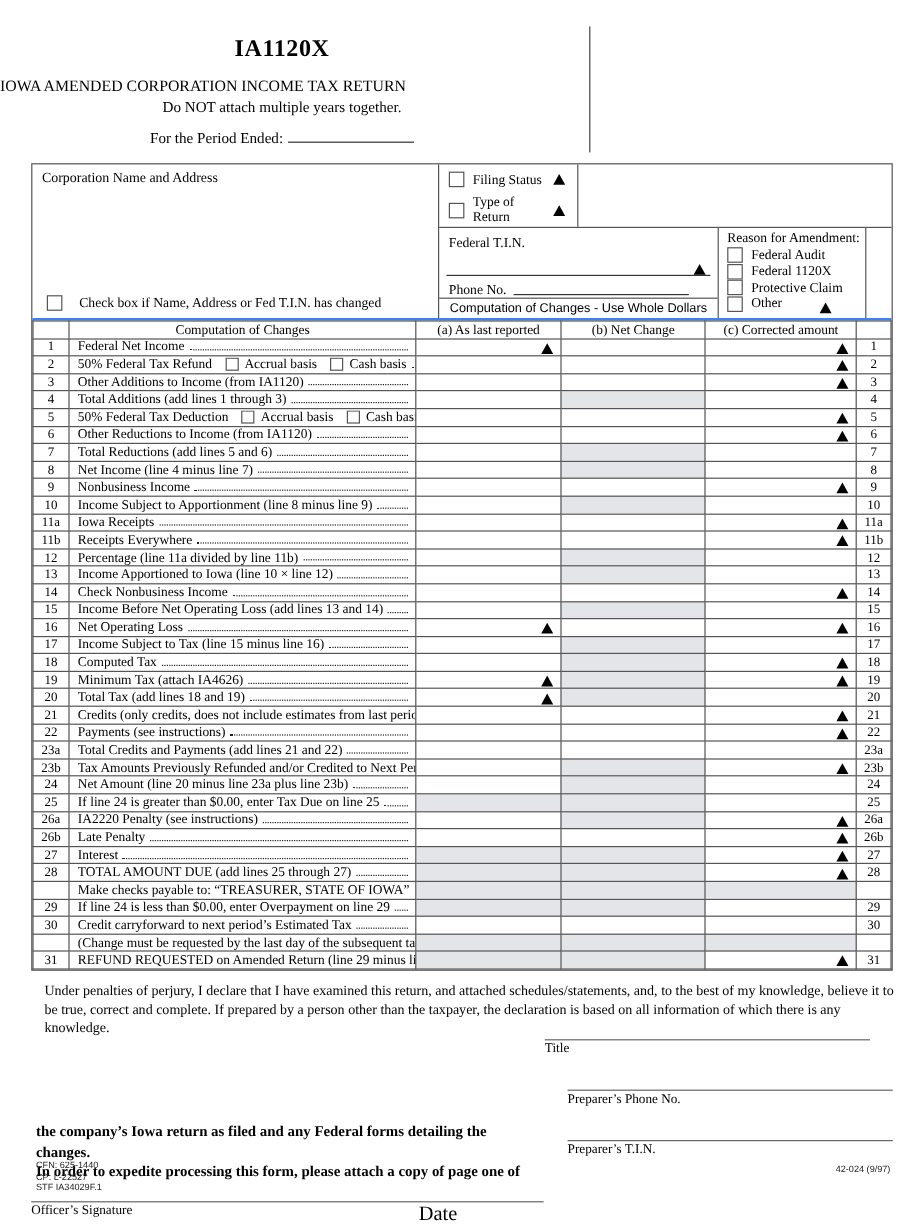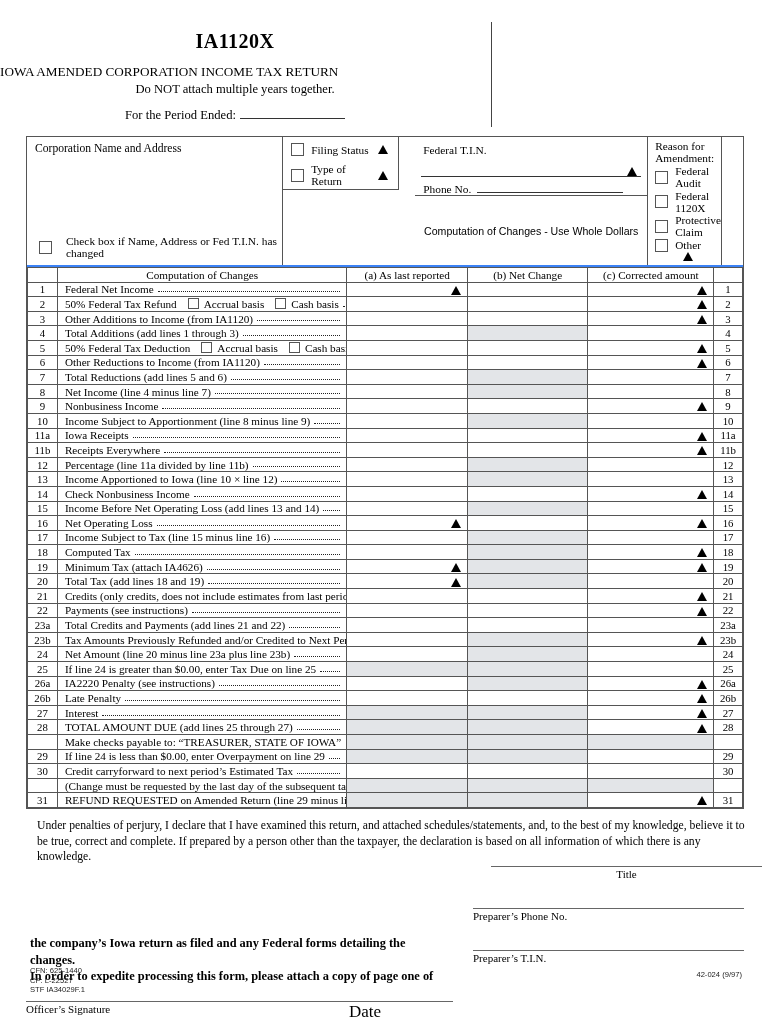--- a/index.html
+++ b/index.html
@@ -54,36 +54,36 @@
   .id-left .chkrow {
     position:absolute; left:12px; bottom:6px; display:flex; align-items:center;
   }
   .id-left .chkrow .txt { font-size:11.4px; margin-left:14px; }
 
   .cbox {
     width:13px; height:13px; border:1.2px solid #555; background:#fff;
     display:inline-block; flex:none;
   }
 
-  .id-right { flex:1; display:flex; flex-direction:row; }
+  .id-right { flex:1; display:flex; flex-direction:column; }
   .status-band { display:flex; border-bottom:1px solid #555; height:53px; }
   .status-left { width:116px; border-right:1px solid #555; padding:6px 0 0 8px; }
   .status-row { display:flex; align-items:center; margin-bottom:7px; }
   .status-row .txt { font-size:11.3px; margin-left:7px; }
   .status-right { flex:1; }
 
   .tri {
     width:0;height:0;border-left:5.5px solid transparent;
     border-right:5.5px solid transparent;border-bottom:9px solid #000;
     display:inline-block;
   }
   .status-row .tri { margin-left:auto; margin-right:10px; }
 
   .tin-band { display:flex; flex:1; }
-  .tin-left { width:233px; border-right:1px solid #555; display:flex; flex-direction:column;margin-left:16px; }
+  .tin-left { width:233px; border-right:1px solid #555; display:flex; flex-direction:column; }
   .tin-top { height:42px; position:relative; padding:3px 0 0 8px; }
   .tin-top .lbl { font-size:11.4px; }
   .tin-top .underline {
     position:absolute; left:6px; right:6px; bottom:2px; border-bottom:1px solid #333;
   }
   .tin-top .tri { position:absolute; right:10px; bottom:3px; }
   .phone-row { height:17px; position:relative; padding-left:8px; border-bottom:1px solid #555; }
   .phone-row .lbl { font-size:11.4px; }
   .phone-row .underline {
     position:absolute; left:62px; right:24px; bottom:2px; border-bottom:1px solid #333;
@@ -139,21 +139,21 @@
   }
 
   
   .sigblock { position:absolute; }
   .sigline { border-top:1.6px solid #666; }
   .sigcap { font-size:11px; padding-top:1px; }
   .sigrow { position:relative; }
   .date-cap { position:absolute; right:72px; top:1px; font-size:17px; }
 
   #sig1-left { left:26px; top:866px; width:427px; }
-  #sig1-right { left:491px; top:866px; width:271px;text-align:center; }
+  #sig1-right { left:454px; top:866px; width:271px; }
   #sig2-right { left:473px; top:908px; width:271px; }
   #sig3-right { left:473px; top:950px; width:271px; }
 
   #expedite {
     position:absolute; left:30px; top:935px; width:420px;
     font-weight:bold; font-size:12.4px; line-height:16.5px;
   }
   #codes {
     position:absolute; left:30px; top:966px;
     font-family:"Liberation Sans", sans-serif; font-size:7.6px; line-height:9.6px;

